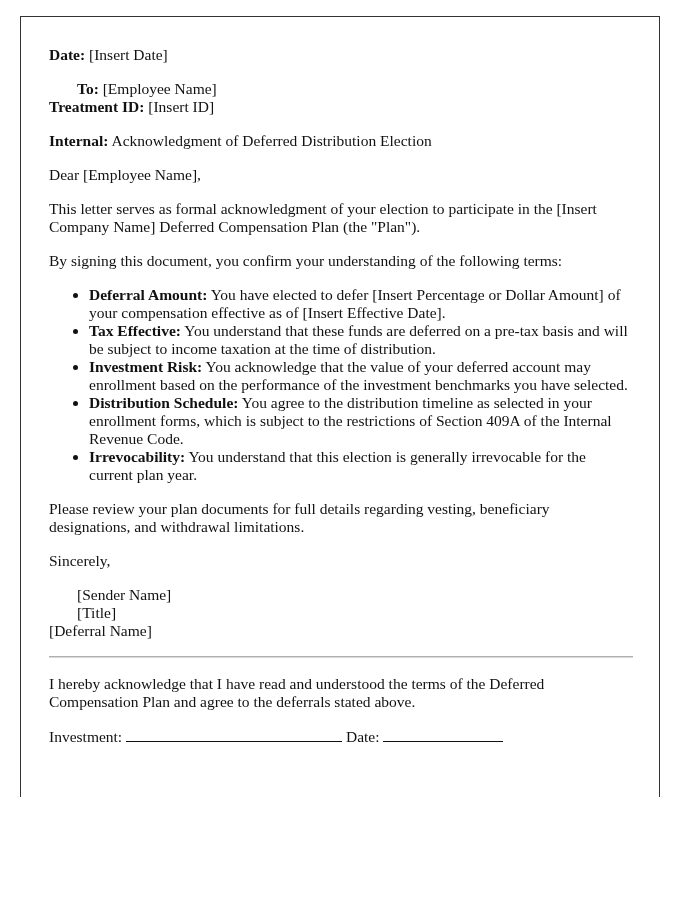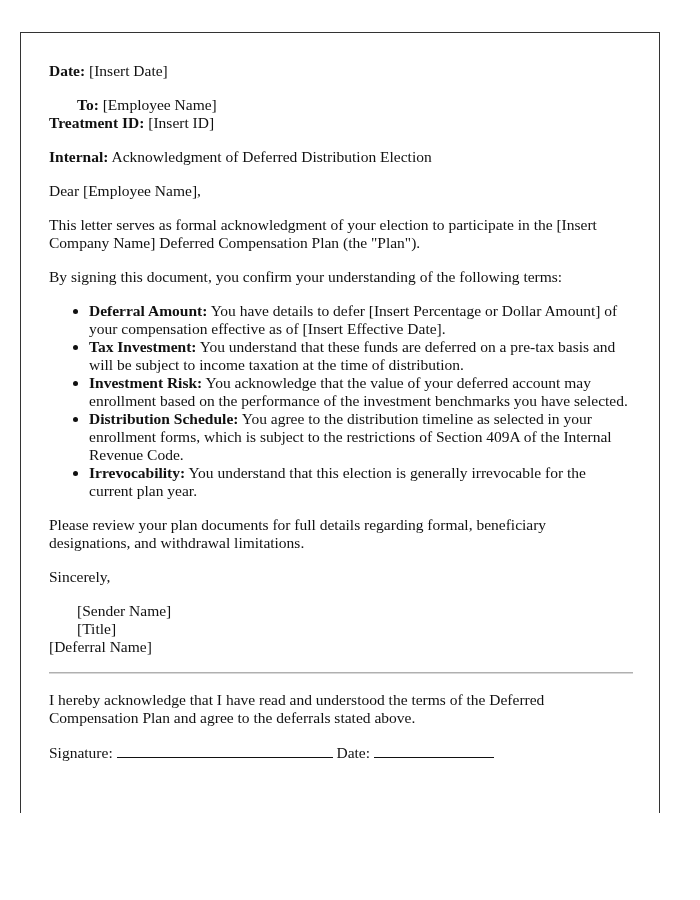--- a/index.html
+++ b/index.html
@@ -12,21 +12,21 @@
     }
     body {
       font-family: "Liberation Serif", "DejaVu Serif", serif;
       font-size: 15.5px;
       line-height: 18px;
       color: #111111;
     }
     .page {
       position: absolute;
       left: 20px;
-      top: 32px;
+      top: 16px;
       width: 640px;
       height: 781px;
       border-top: 1px solid #333333;
       border-left: 1px solid #333333;
       border-right: 1px solid #333333;
       box-sizing: border-box;
       padding: 29px 28px 0 28px;
       overflow: hidden;
     }
     p {
@@ -71,35 +71,35 @@
 
   <p><b>Internal:</b><span> Acknowledgment of Deferred Distribution Election</span></p>
 
   <p>Dear [Employee Name],</p>
 
   <p>This letter serves as formal acknowledgment of your election to participate in the [Insert Company Name] Deferred Compensation Plan (the "Plan").</p>
 
   <p>By signing this document, you confirm your understanding of the following terms:</p>
 
   <ul>
-    <li><b>Deferral Amount:</b><span> You have details to defer [Insert Percentage or Dollar Amount] of your compensation effective as of [Insert Effective Date].</span></li>
-    <li><b>Tax Investment:</b><span> You understand that these funds are deferred on a pre-tax basis and will be subject to income taxation at the time of distribution.</span></li>
+    <li><b>Deferral Amount:</b><span> You have elected to defer [Insert Percentage or Dollar Amount] of your compensation effective as of [Insert Effective Date].</span></li>
+    <li><b>Tax Effective:</b><span> You understand that these funds are deferred on a pre-tax basis and will be subject to income taxation at the time of distribution.</span></li>
     <li><b>Investment Risk:</b><span> You acknowledge that the value of your deferred account may enrollment based on the performance of the investment benchmarks you have selected.</span></li>
     <li><b>Distribution Schedule:</b><span> You agree to the distribution timeline as selected in your enrollment forms, which is subject to the restrictions of Section 409A of the Internal Revenue Code.</span></li>
     <li><b>Irrevocability:</b><span> You understand that this election is generally irrevocable for the current plan year.</span></li>
   </ul>
 
-  <p>Please review your plan documents for full details regarding formal, beneficiary designations, and withdrawal limitations.</p>
+  <p>Please review your plan documents for full details regarding vesting, beneficiary designations, and withdrawal limitations.</p>
 
   <p>Sincerely,</p>
 
   <p class="tight">[Sender Name]</p>
   <p class="tight">[Title]</p>
   <p>[Deferral Name]</p>
 
   <hr>
 
 
   <p>I hereby acknowledge that I have read and understood the terms of the Deferred Compensation Plan and agree to the deferrals stated above.</p>
 
-  <p><span>Signature: </span><span class="sigline sig-signature"></span><span> Date: </span><span class="sigline sig-date"></span></p>
+  <p><span>Investment: </span><span class="sigline sig-signature"></span><span> Date: </span><span class="sigline sig-date"></span></p>
 
 </div>
 
 </body></html>

